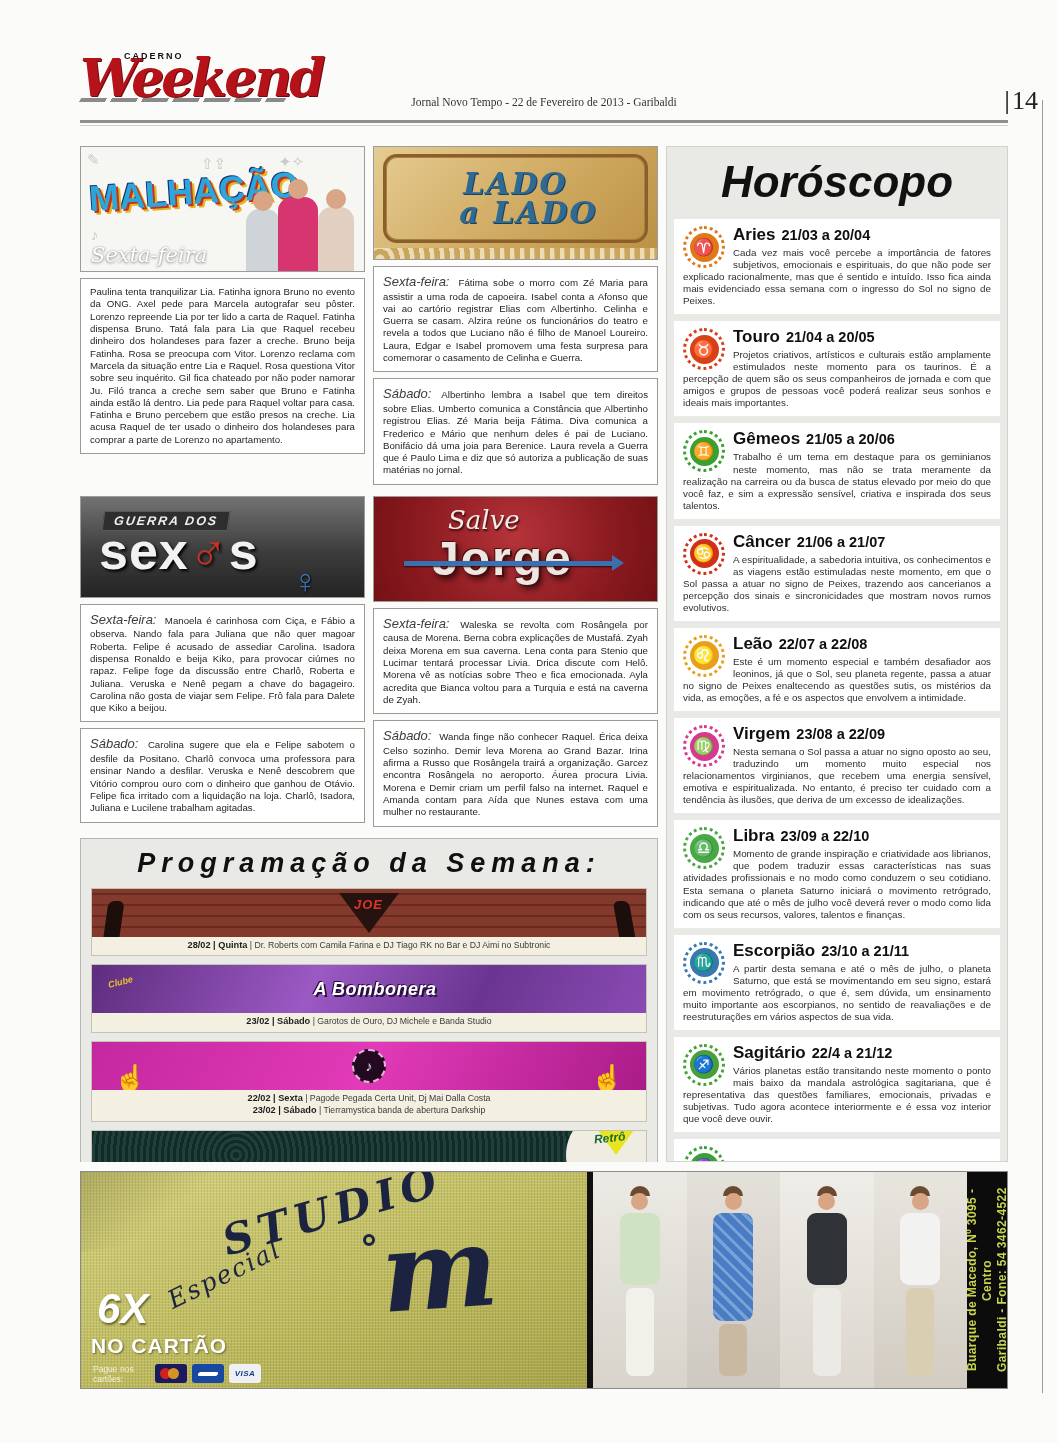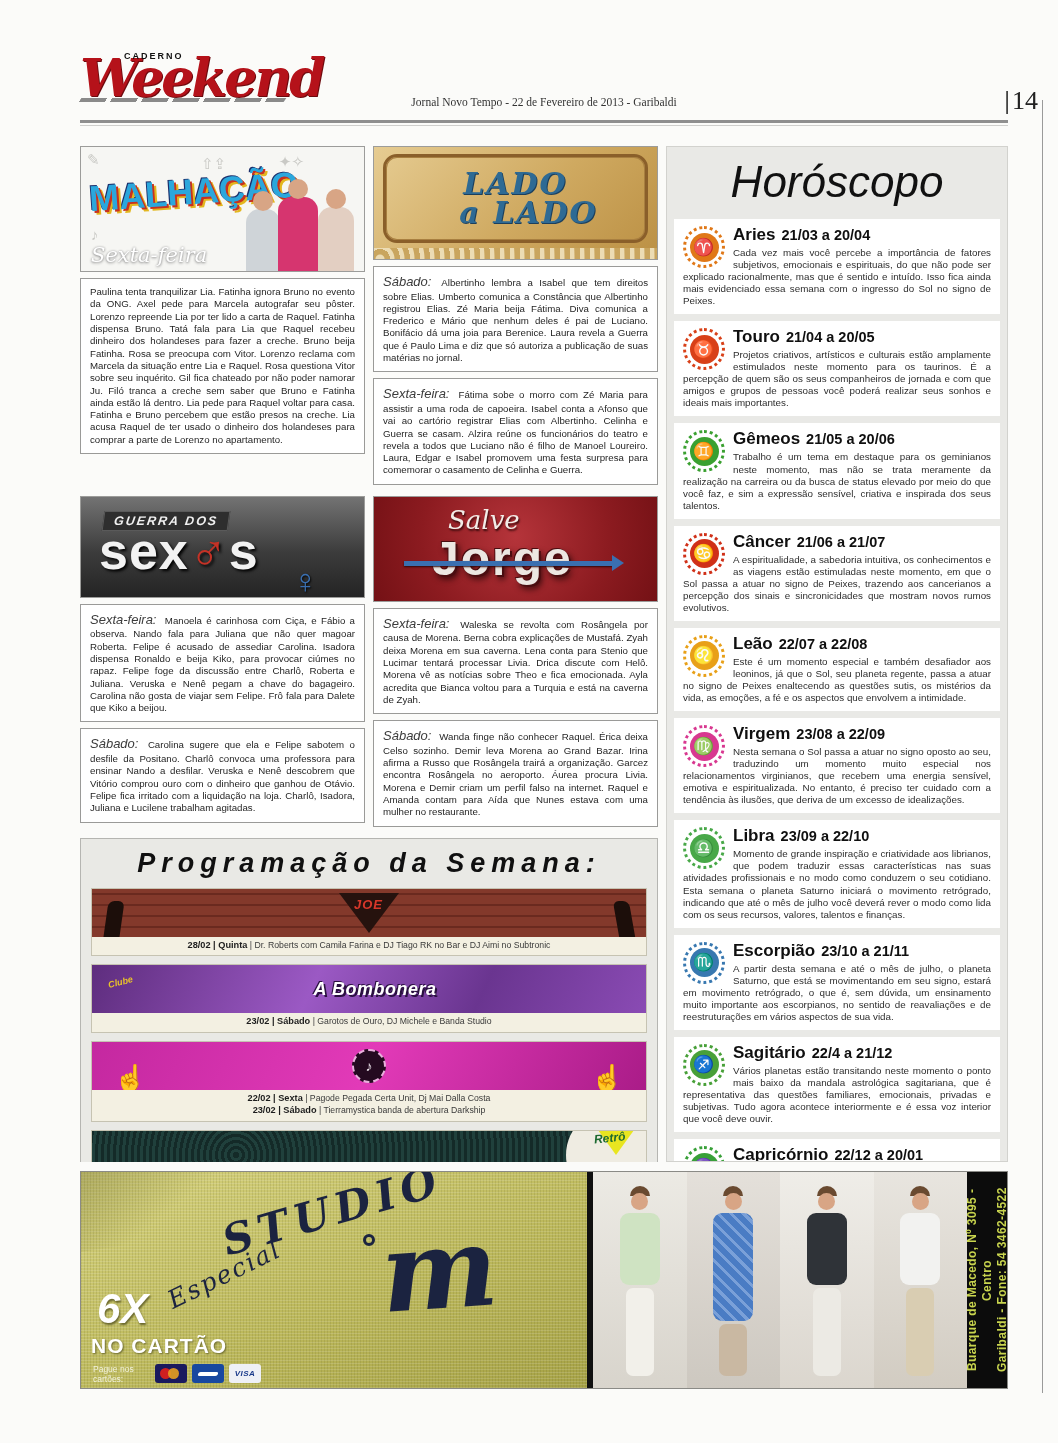--- a/index.html
+++ b/index.html
@@ -117,21 +117,21 @@
   .cafe-cup { position:absolute; left:50%; top:50%; transform:translate(-50%,-46%); width:48px; height:46px; background:#f4f0e8; border-radius:4px 4px 18px 18px; box-shadow:2px 2px 3px rgba(60,20,10,.5); display:flex; align-items:center; justify-content:center; }
   .cafe-cup i { font-family:"DejaVu Serif", serif; font-style:italic; font-size:11px; color:#6a3a20; }
   .cafe-cup::after { content:""; position:absolute; right:-9px; top:6px; width:10px; height:12px; border:3px solid #f4f0e8; border-left:none; border-radius:0 8px 8px 0; }
 
   .p-bangalo { background:radial-gradient(circle at 60% 50%, #5a1d20, #431316 70%); display:flex; align-items:center; }
   .bang-txt { margin-left:16px; font-family:"Liberation Serif", serif; color:#e8dcc6; font-size:12.5px; line-height:1.25; letter-spacing:1px; }
   .bang-ring { position:absolute; right:26px; top:50%; transform:translateY(-50%); width:30px; height:30px; border-radius:50%; border:2px solid #b08a40; background:radial-gradient(circle,#2a0c0e 40%, #6a3a20); }
 
   
   .horo { width:342px; height:1016px; overflow:hidden; background:#e9e9e6; border:1px solid #d2d2ce; padding:4px 7px; }
-  .horo h1 { font-size:44px; font-style:italic; font-weight:normal; text-align:center; color:#111; margin:6px 0 12px; letter-spacing:0px; }
+  .horo h1 { font-size:44px; font-style:italic; font-weight:bold; text-align:center; color:#111; margin:6px 0 12px; letter-spacing:0px; }
   .sign { background:#ffffff; padding:6px 9px 7px; margin-bottom:7px; overflow:hidden; }
   .sign-ic { float:left; width:42px; height:42px; margin:1px 8px 2px 0; border-radius:50%; border:3px dotted #999; display:flex; align-items:center; justify-content:center; }
   .sign-ic i { width:29px; height:29px; border-radius:50%; display:flex; align-items:center; justify-content:center; color:#fff; font-style:normal; font-size:17px; font-weight:bold; background:#999; }
   .sign h2 { font-size:17px; margin:0 0 2px; color:#0f0f0f; }
   .sign h2 .dates { font-size:14.5px; margin-left:6px; }
   .sign p { margin:0; font-size:9.8px; line-height:1.23; text-align:justify; color:#2e2e2e; }
 
   
   .ad { margin-top:9px; height:218px; display:flex; border:1px solid #8a8a86; overflow:hidden; }
   .ad-fabric { width:506px; position:relative; flex:none;
@@ -229,26 +229,26 @@
 
           <div class="nov">
             <div class="banner b-lado">
               <div class="lado-frame">
                 <span class="lado-l1">LADO</span>
                 <span class="lado-l2">a LADO</span>
               </div>
               <div class="lado-lace"></div>
             </div>
             <div class="nbox">
+              <i class="nov-label">Sexta-feira:</i>
+              <span>Fátima sobe o morro com Zé Maria para assistir a uma roda de capoeira. Isabel conta a Afonso que vai ao cartório registrar Elias com Albertinho. Celinha e Guerra se casam. Alzira reúne os funcionários do teatro e revela a todos que Luciano não é filho de Manoel Loureiro. Laura, Edgar e Isabel promovem uma festa surpresa para comemorar o casamento de Celinha e Guerra.</span>
+            </div>
+            <div class="nbox">
               <i class="nov-label">Sábado:</i>
               <span>Albertinho lembra a Isabel que tem direitos sobre Elias. Umberto comunica a Constância que Albertinho registrou Elias. Zé Maria beija Fátima. Diva comunica a Frederico e Mário que nenhum deles é pai de Luciano. Bonifácio dá uma joia para Berenice. Laura revela a Guerra que é Paulo Lima e diz que só autoriza a publicação de suas matérias no jornal.</span>
-            </div>
-            <div class="nbox">
-              <i class="nov-label">Sexta-feira:</i>
-              <span>Fátima sobe o morro com Zé Maria para assistir a uma roda de capoeira. Isabel conta a Afonso que vai ao cartório registrar Elias com Albertinho. Celinha e Guerra se casam. Alzira reúne os funcionários do teatro e revela a todos que Luciano não é filho de Manoel Loureiro. Laura, Edgar e Isabel promovem uma festa surpresa para comemorar o casamento de Celinha e Guerra.</span>
             </div>
           </div>
 
           <div class="nov">
             <div class="banner b-guerra">
               <span class="gs-tag">GUERRA DOS</span>
               <div class="gs-main"><span>sex</span><span class="gs-male">♂</span><span>s</span></div>
               <span class="gs-venus">♀</span>
             </div>
             <div class="nbox">
@@ -449,21 +449,20 @@
           <span class="sign-ic" style="border-color: rgb(72, 160, 56);">
               <i style="background: rgb(72, 160, 56);">♐</i>
             </span>
           <h2><span>Sagitário</span><span class="dates">22/4 a 21/12</span></h2>
           <p>Vários planetas estão transitando neste momento o ponto mais baixo da mandala astrológica sagitariana, que é representativa das questões familiares, emocionais, privadas e subjetivas. Tudo agora acontece interiormente e é essa voz interior que você deve ouvir.</p>
         </div>
         <div class="sign">
           <span class="sign-ic" style="border-color: rgb(56, 160, 56);">
               <i style="background: rgb(56, 160, 56);">♑</i>
             </span>
-          <h2><span>Capricórnio</span><span class="dates">22/12 a 20/01</span></h2>
 
         </div>
 
       </div>
     </div>
 
     <div class="ad">
       <div class="ad-fabric">
         <span class="st-studio">STUDIO</span>
         <span class="st-esp">Especial</span>

